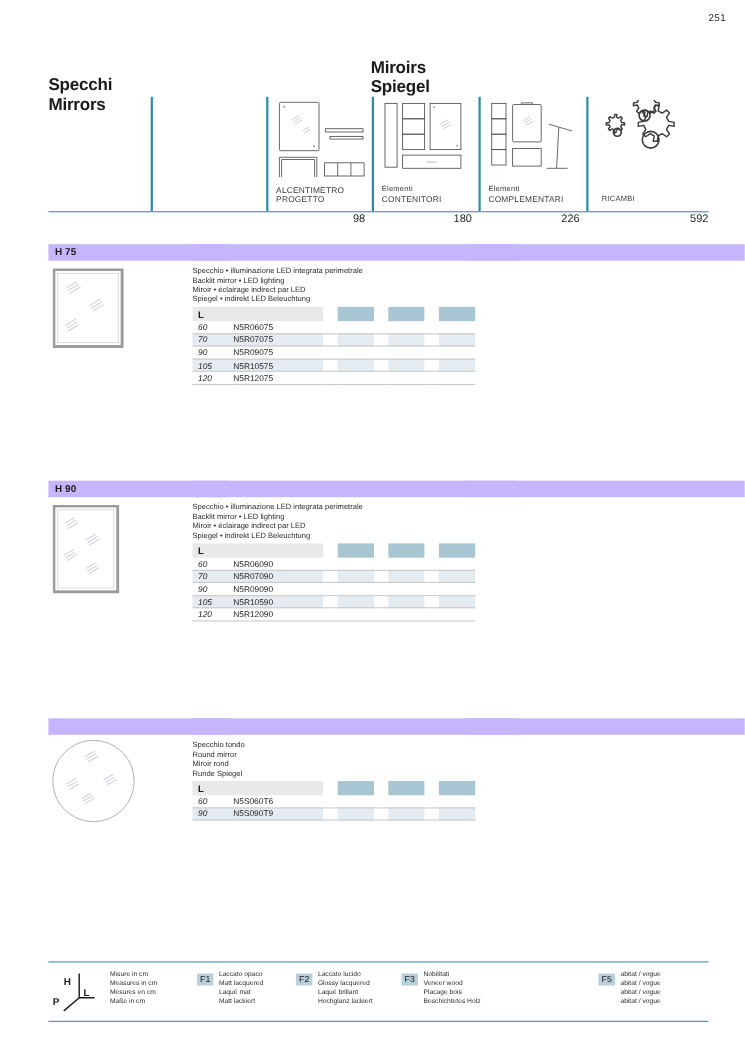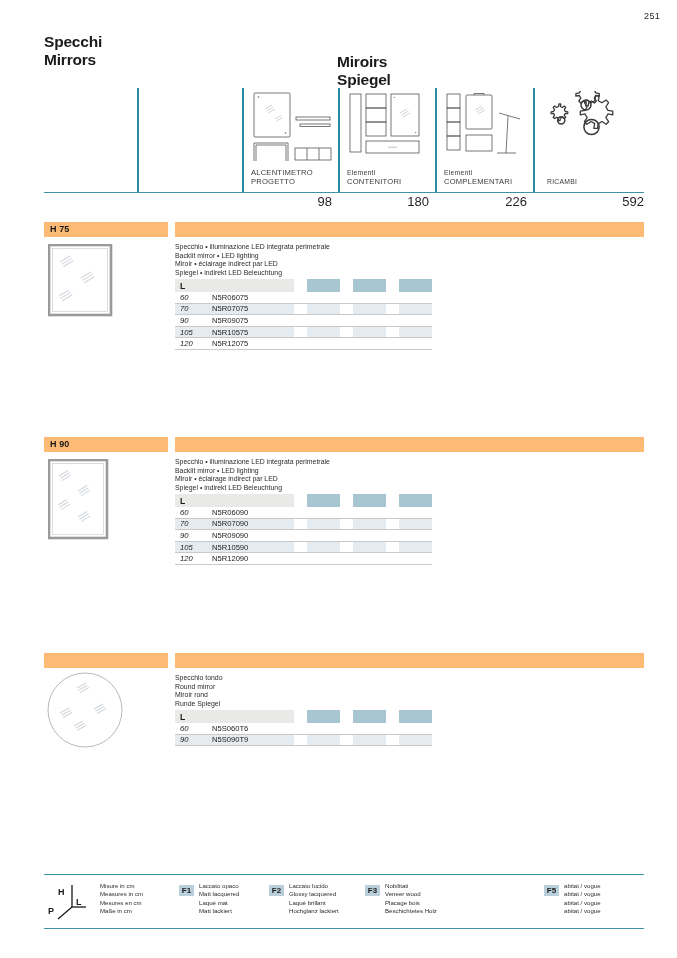--- a/index.html
+++ b/index.html
@@ -31,21 +31,21 @@
     position: absolute;
     top: 33px;
     left: 44px;
     width: 600px;
     height: 46px;
   }
   .title-col {
     position: absolute;
     top: 0;
   }
-  .title-col.it { left: 0; }
+  .title-col.it { left: 0; margin-top: 36px; }
   .title-col.fr { left: 293px; margin-top: 20px; }
   .title-line {
     font-size: 15.5px;
     font-weight: bold;
     line-height: 18px;
     letter-spacing: -.2px;
     color: #1a1a1a;
   }
 
   
@@ -90,31 +90,32 @@
     font-size: 6.8px;
     line-height: 8.4px;
     letter-spacing: .25px;
     color: #3b3b3b;
     white-space: nowrap;
   }
   .nav-label .l2 { font-size: 7.6px; letter-spacing: .2px; }
   .nav-page {
     position: absolute;
     top: 106px;
-    font-size: 13px;
+    font-size: 10px;
     color: #231f20;
     text-align: right;
   }
 
   
   .section { position: absolute; left: 44px; width: 600px; }
   .bar {
     position: absolute;
     height: 15px;
-    background: #fdba74;
+    background: #c4b5fd;
+    padding-left: 40px;
   }
   .bar.left  { left: 0;   width: 124px; }
   .bar.mid   { left: 131px; width: 254px; }
   .bar.right { left: 380px; width: 220px; }
   .bar-label {
     position: absolute;
     left: 6px;
     top: 2px;
     font-size: 9px;
     font-weight: bold;
@@ -193,21 +194,21 @@
   }
   .lg-code {
     position: absolute;
     left: 0;
     top: 4px;
     width: 15px;
     height: 11px;
     background: #b9cfdb;
     color: #1a1a1a;
     font-size: 8px;
-    font-weight: bold;
+    font-weight: normal;
     text-align: center;
     line-height: 11px;
   }
   .lg-text {
     position: absolute;
     left: 20px;
     top: 1px;
     font-size: 6.1px;
     line-height: 8.3px;
     color: #2b2b2b;

